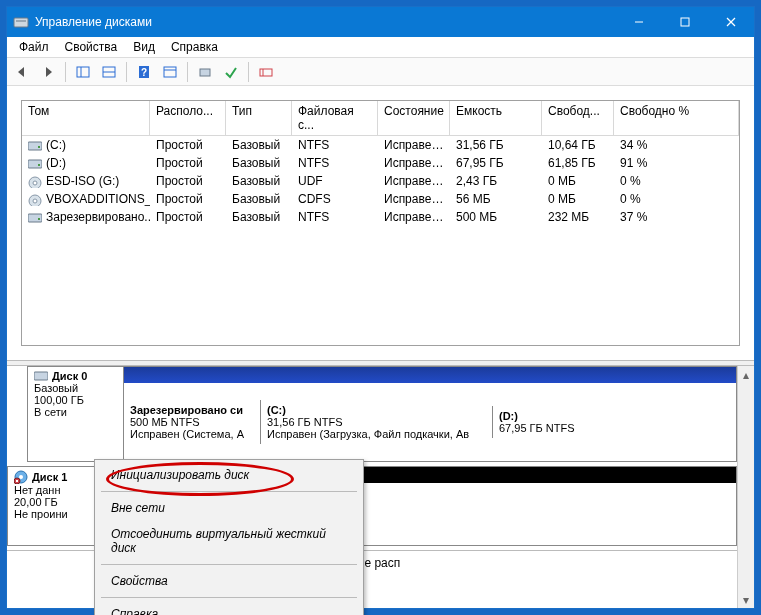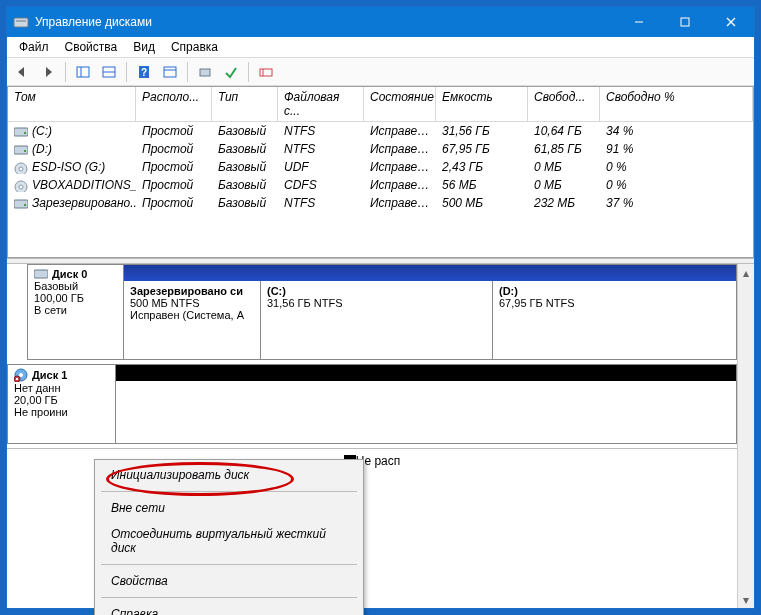--- a/index.html
+++ b/index.html
@@ -53,27 +53,26 @@
   gap: 4px;
 }
 .tbtn {
   width: 22px; height: 22px;
   display: flex; align-items: center; justify-content: center;
   border: 1px solid transparent;
 }
 .tsep { width: 1px; height: 20px; background: #ccc; margin: 0 2px; }
 
 .tablepane {
-  height: 172px;
+  height: 246px;
   border: 1px solid #a0a0a0;
-  margin: 0;
+  margin: 14px;
   overflow: hidden;
   display: flex;
   flex-direction: column;
-  font-style: italic;
 }
 .thead { display: flex; background: #fff; }
 .thead .th {
   border-right: 1px solid #d8d8d8;
   border-bottom: 1px solid #d8d8d8;
   padding: 3px 6px;
   background: #fff;
   position: relative;
 }
 .tbody { flex: 1; overflow: auto; }
@@ -114,21 +113,21 @@
   font-size: 11px;
 }
 .diskhdr .name { font-weight: bold; display: flex; align-items: center; gap: 4px; }
 .diskparts {
   flex: 1;
   display: flex;
   flex-direction: column;
 }
 .stripe { height: 16px; background: linear-gradient(#1b3b9b,#224bc7); }
 .stripe.black { background: #000; }
-.parts { flex: 1; display: flex; }
+.parts { flex: 1; display: flex; align-items: center; }
 .part {
   border-left: 1px solid #888;
   padding: 4px 6px;
   font-size: 11px;
   overflow: hidden;
 }
 .part:first-child { border-left: none; }
 .part .pname { font-weight: bold; }
 .unalloc { flex: 1; padding: 4px 6px; font-size: 11px; }
 
@@ -388,20 +387,21 @@
           <div class="stripe"></div>
           <div class="parts" id="disk0-parts">
               <div class="part" style="width: 136px;">
                 <div class="pname">Зарезервировано си</div>
                 <div>500 МБ NTFS</div>
                 <div>Исправен (Система, А</div>
               </div>
               <div class="part" style="width: 232px;">
                 <div class="pname">(C:)</div>
                 <div>31,56 ГБ NTFS</div>
+                <div>Исправен (Загрузка, Файл подкачки, Ав</div>
               </div>
               <div class="part" style="width: 244px;">
                 <div class="pname">(D:)</div>
                 <div>67,95 ГБ NTFS</div>
               </div>
             </div>
         </div>
       </div>
 
       <div class="diskrow" style="height:80px;">

